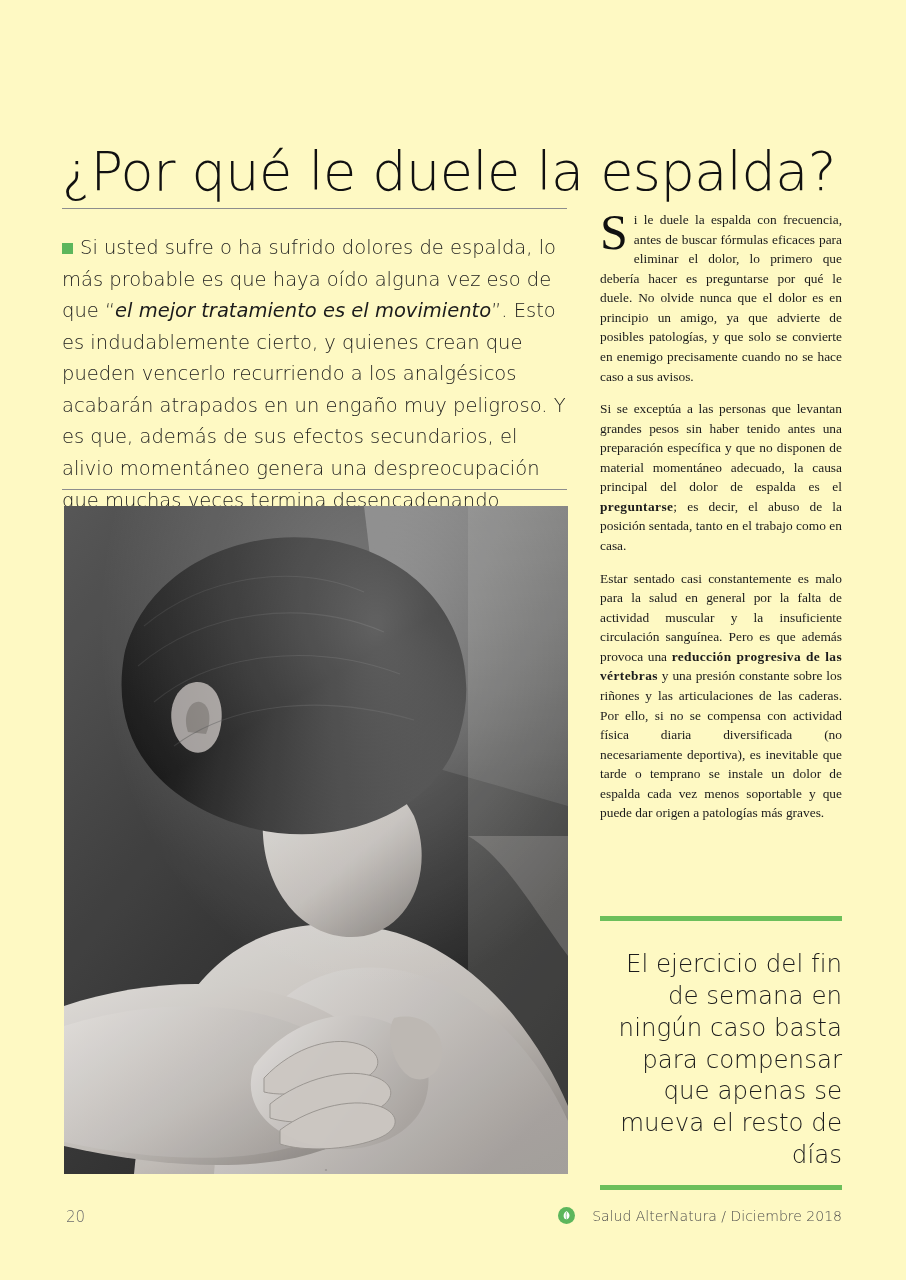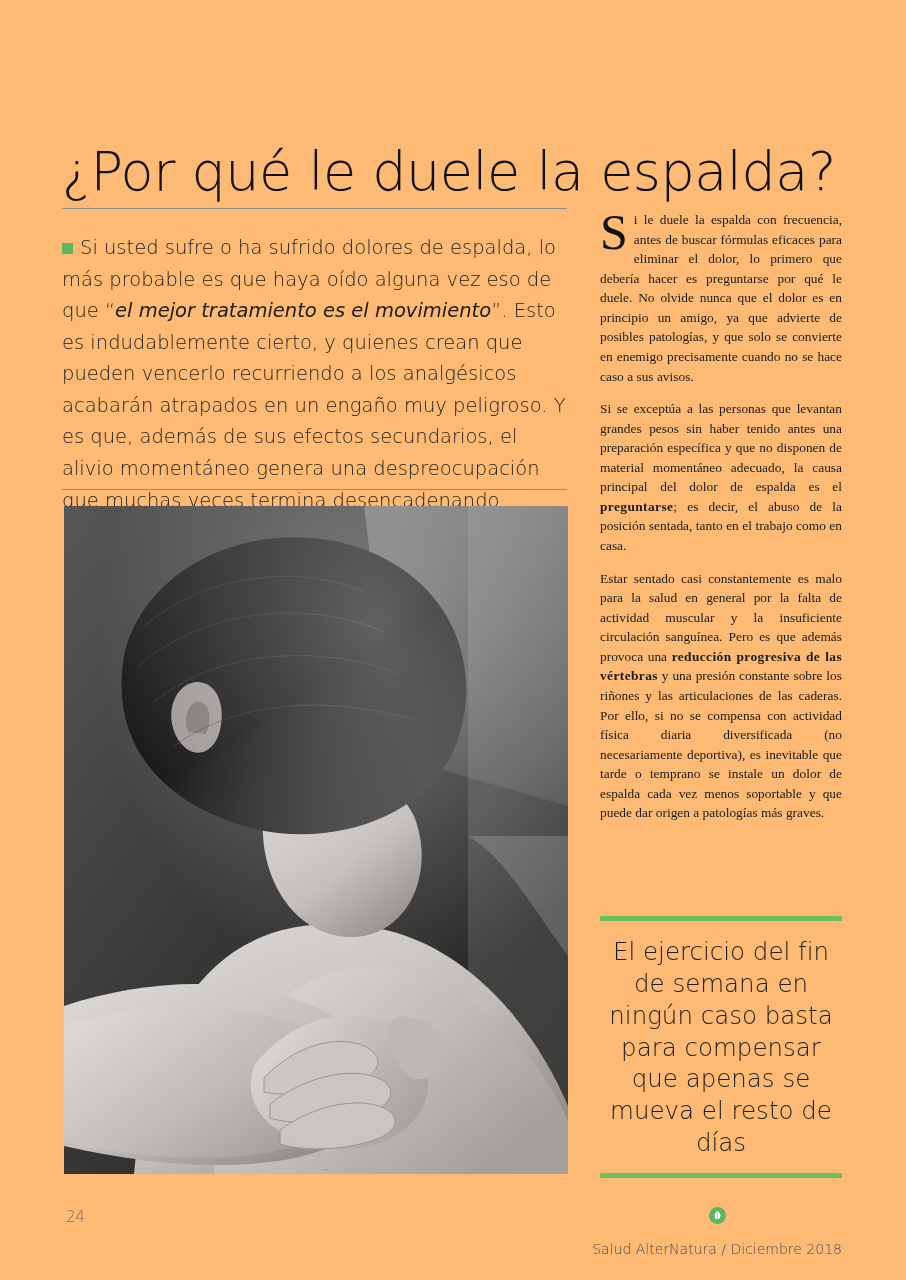--- a/index.html
+++ b/index.html
@@ -12,21 +12,21 @@
     height: 1280px;
     position: relative;
     font-family: "Liberation Sans", sans-serif;
     color: #1a1a1a;
     overflow: hidden;
   }
 
   .page {
     position: absolute;
     inset: 0;
-    background: #fdba74;
+    background: #fef9c3;
   }
 
   
   .headline {
     position: absolute;
     left: 62px;
     top: 108px;
     width: 790px;
     font-family: "DejaVu Sans", sans-serif;
     font-weight: 300;
@@ -122,22 +122,23 @@
     background: #6cbf5b;
     width: 100%;
   }
   .pull .bar.bottom { margin-top: 14px; }
   .pull .qtext {
     font-family: "DejaVu Sans", sans-serif;
     font-weight: 300;
     font-size: 24.5px;
     line-height: 1.3;
     color: #1c1c1c;
-    text-align: center;
+    text-align: right;
     padding: 15px 0 0 0;
+    margin-top: 12px;
   }
 
   
   .folio {
     position: absolute;
     left: 66px;
     top: 1208px;
     font-family: "DejaVu Sans", sans-serif;
     font-weight: 300;
     font-size: 15px;
@@ -147,21 +148,20 @@
     position: absolute;
     right: 64px;
     top: 1207px;
     display: flex;
     align-items: center;
     gap: 17px;
     font-family: "DejaVu Sans", sans-serif;
     font-weight: 300;
     font-size: 14px;
     color: #4d4d4d;
-    flex-direction: column;
   }
   .leaf-badge {
     width: 17px;
     height: 17px;
     border-radius: 50%;
     background: #5cb65c;
     display: inline-flex;
     align-items: center;
     justify-content: center;
   }
@@ -270,21 +270,21 @@
     <p><span>Si se exceptúa a las personas que levantan grandes pesos sin haber tenido antes una preparación específica y que no disponen de material momentáneo adecuado, la causa principal del dolor de espalda es el </span><b class="sp">preguntarse</b><span>; es decir, el abuso de la posición sentada, tanto en el trabajo como en casa.</span></p>
     <p><span>Estar sentado casi constantemente es malo para la salud en general por la falta de actividad muscular y la insuficiente circulación sanguínea. Pero es que además provoca una </span><b class="sp">reducción progresiva de las vértebras</b><span> y una presión constante sobre los riñones y las articulaciones de las caderas. Por ello, si no se compensa con actividad física diaria diversificada (no necesariamente deportiva), es inevitable que tarde o temprano se instale un dolor de espalda cada vez menos soportable y que puede dar origen a patologías más graves.</span></p>
   </div>
 
   <div class="pull">
     <div class="bar"></div>
     <div class="qtext">El ejercicio del fin de semana en ningún caso basta para compensar que apenas se mueva el resto de días</div>
     <div class="bar bottom"></div>
   </div>
 
-  <div class="folio">24</div>
+  <div class="folio">20</div>
   <div class="footer-right">
     <span class="leaf-badge">
       <svg viewBox="0 0 24 24" aria-hidden="true">
         <path d="M12 2 C6 6 4 12 7 18 C10 22 16 20 18 15 C20 10 17 5 12 2 Z" fill="#ffffff"></path>
         <path d="M12 4 C11 10 11 15 12 20" stroke="#5cb65c" stroke-width="1.4" fill="none"></path>
       </svg>
     </span>
     <span>Salud AlterNatura / Diciembre 2018</span>
   </div>
 

